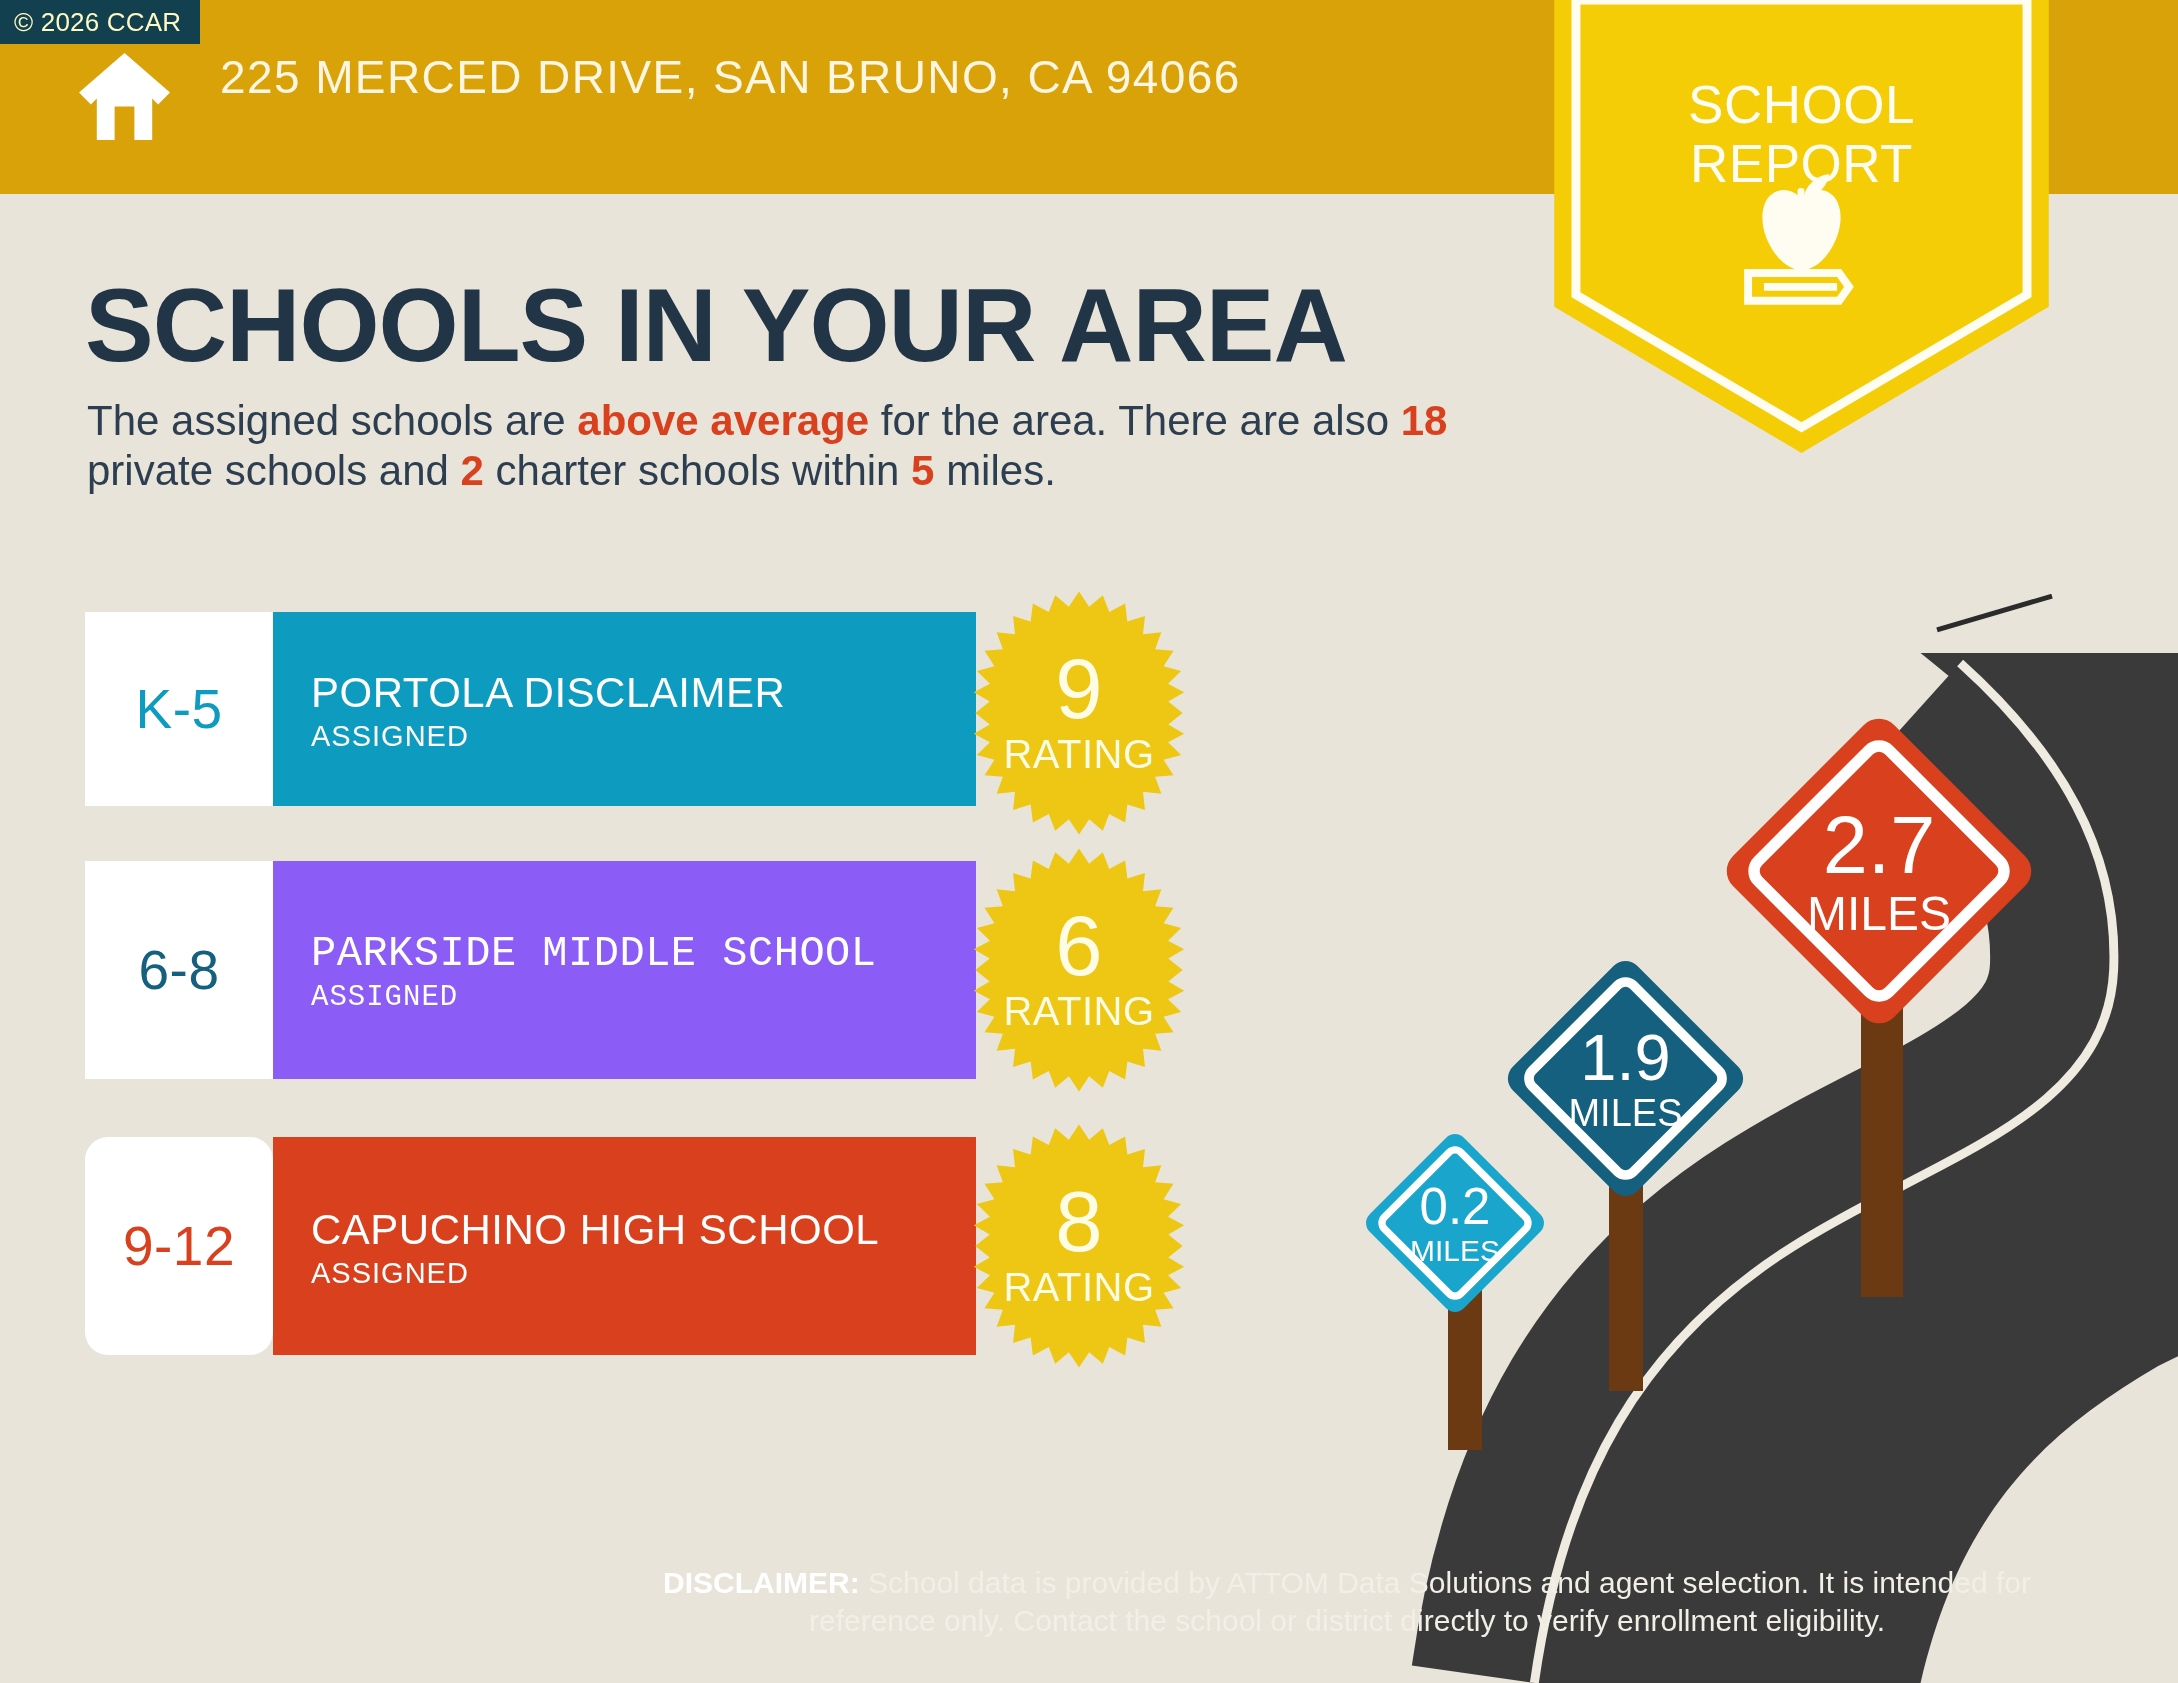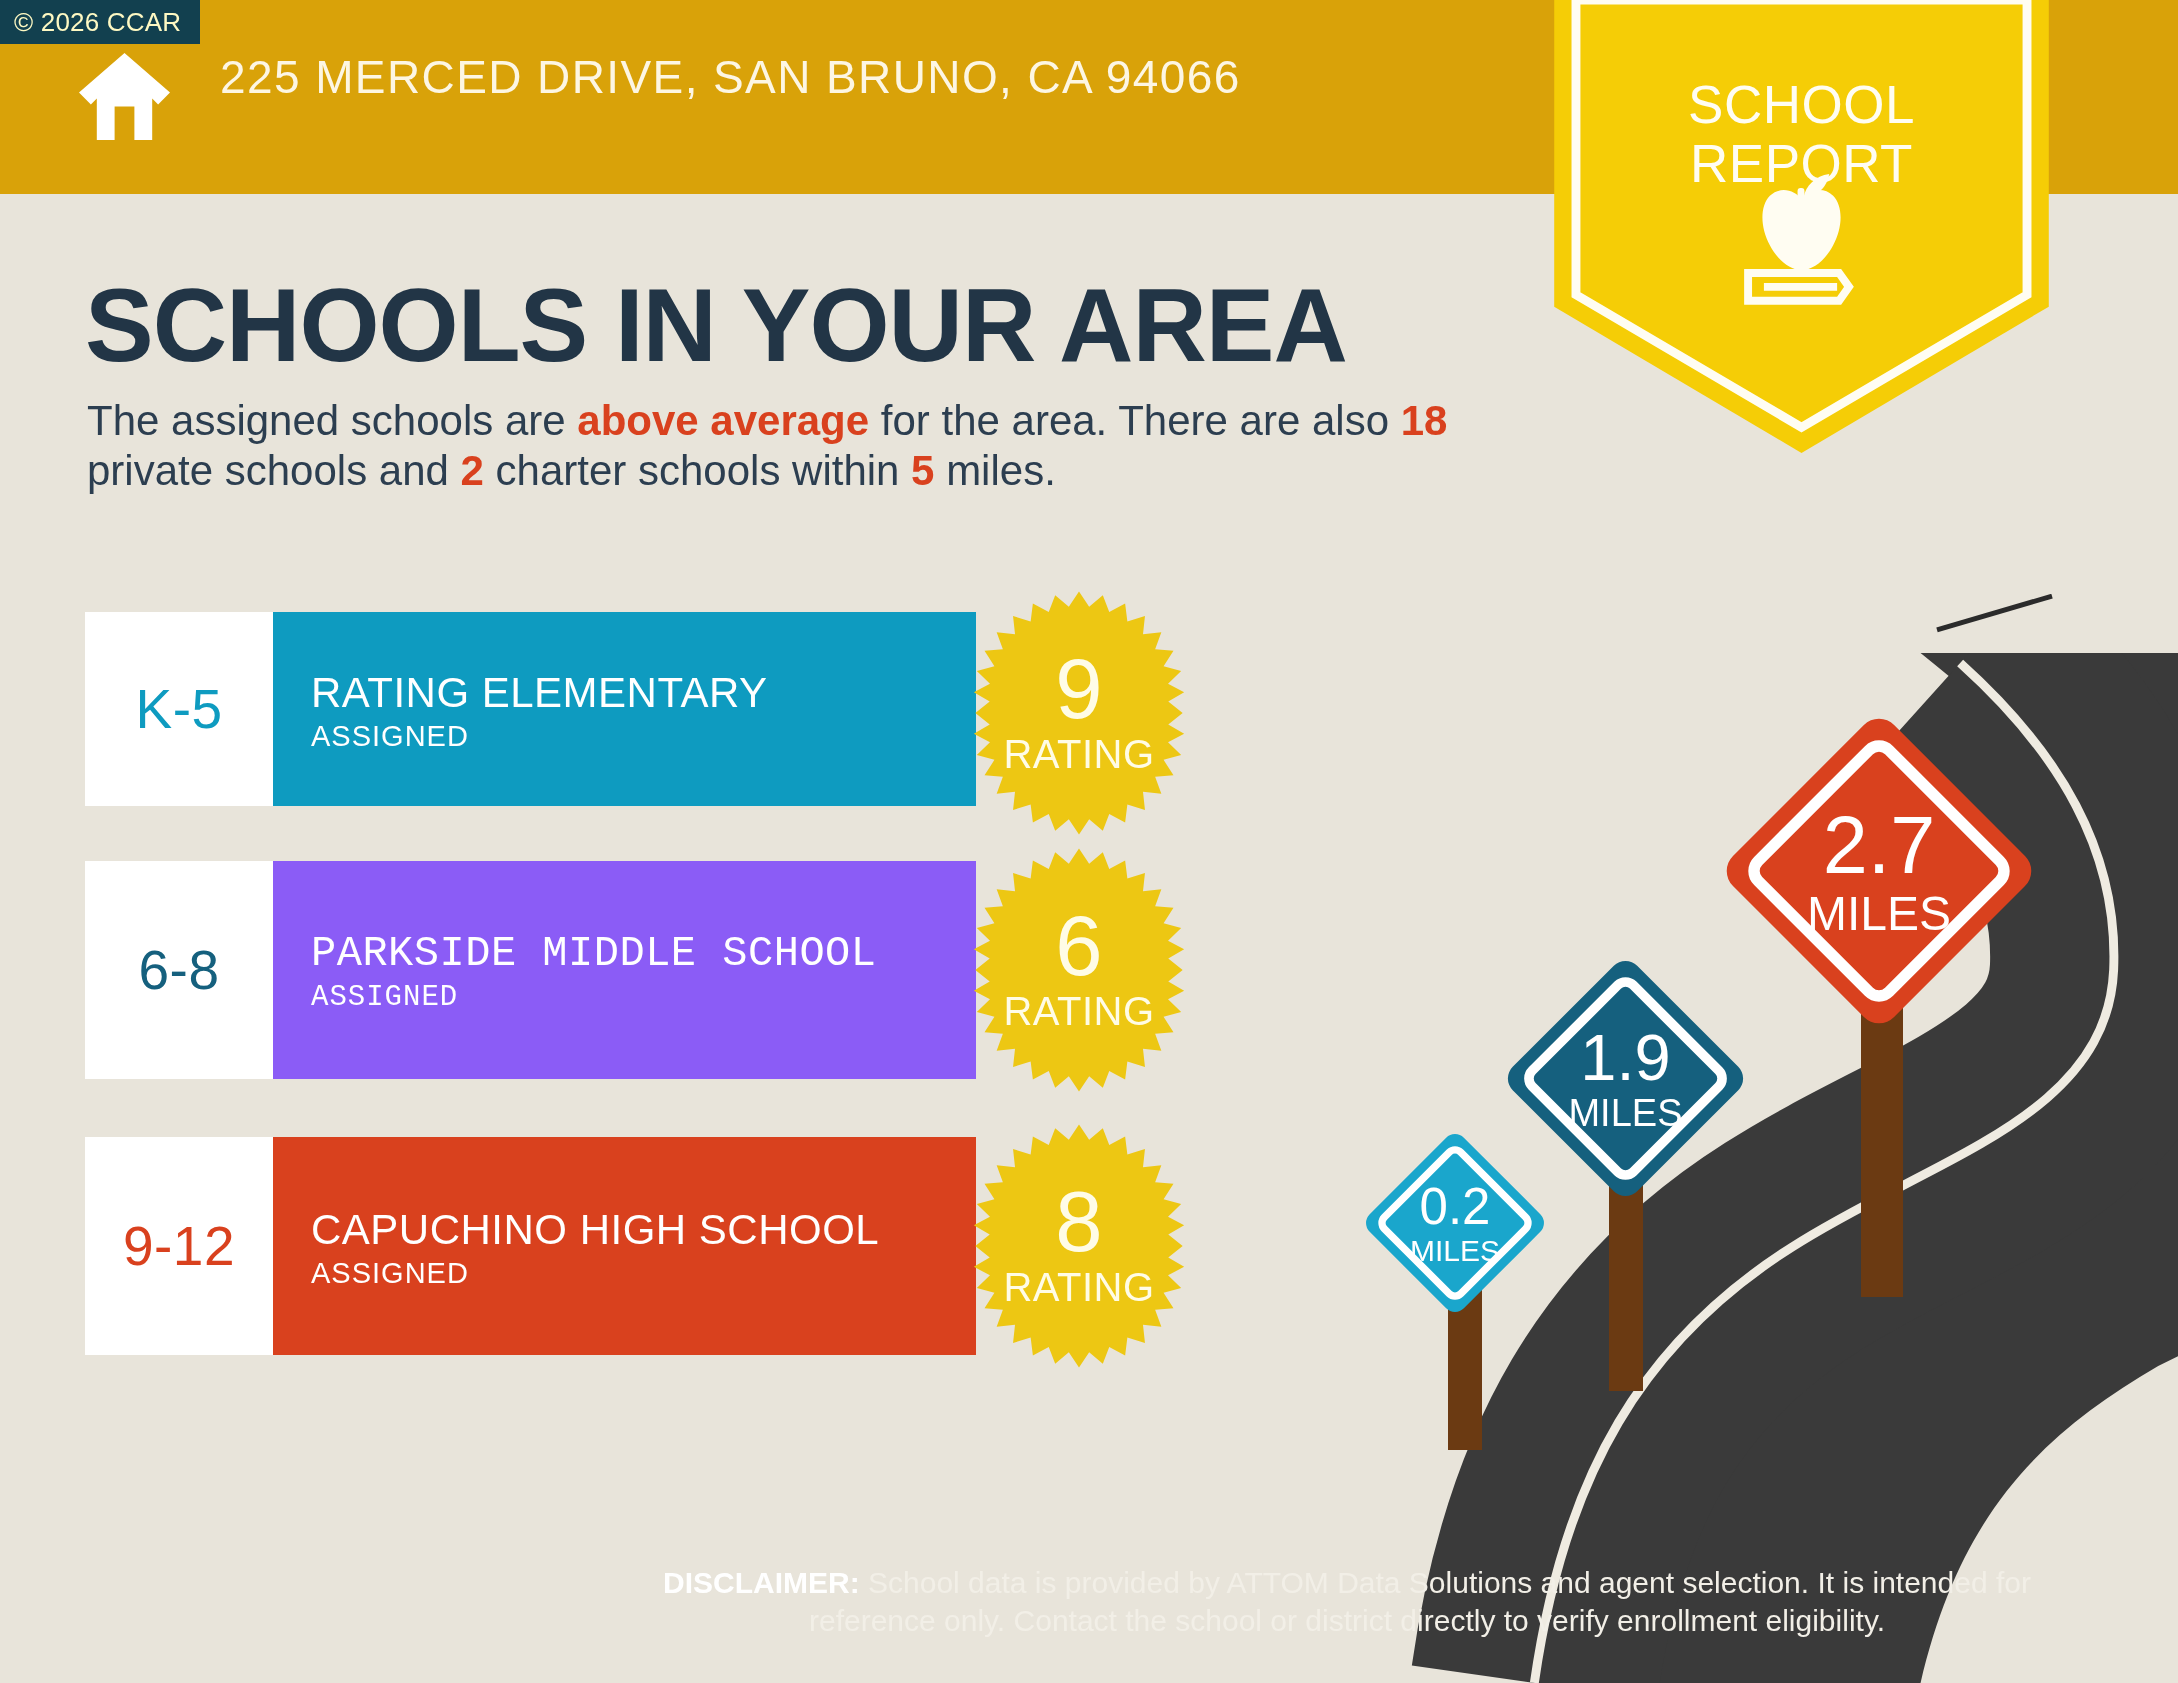--- a/index.html
+++ b/index.html
@@ -252,21 +252,21 @@
 
 <div class="summary">
   <span>The assigned schools are </span><b>above average</b><span> for the area. There are also </span><b>18</b><span> private schools and </span><b>2</b><span> charter schools within </span><b>5</b><span> miles.</span>
 </div>
 
 <div class="school-row" style="top:612px; height:194px;">
   <div class="grade-box" style="color:#0E9BC0;">
     <span>K-5</span>
   </div>
   <div class="school-box" style="background:#0E9BC0;">
-    <div class="school-name">RATING ELEMENTARY</div>
+    <div class="school-name">PORTOLA DISCLAIMER</div>
     <div class="school-status">ASSIGNED</div>
   </div>
 </div>
 <div class="rating-badge" style="left:955px; top:589px;">
   <svg width="248" height="248" viewBox="0 0 100 100">
     <polygon fill="#EDC713" points="50,1 54.1,7.2 59.6,2.5 62.2,9.3 68.6,5.8 69.5,13.1 76.6,10.9 75.8,18.2 83.2,17.4 80.7,24.3 88.1,24.9 84.1,31.1 91.2,33.1 85.9,38.2 92.4,41.6 86,45.4 91.8,50 86,54.6 92.4,58.4 85.9,61.8 91.2,66.9 84.1,68.9 88.1,75.1 80.7,75.7 83.2,82.6 75.8,81.8 76.6,89.1 69.5,86.9 68.6,94.2 62.2,90.7 59.6,97.5 54.1,92.8 50,99 45.9,92.8 40.4,97.5 37.8,90.7 31.4,94.2 30.5,86.9 23.4,89.1 24.2,81.8 16.8,82.6 19.3,75.7 11.9,75.1 15.9,68.9 8.8,66.9 14.1,61.8 7.6,58.4 14,54.6 8.2,50 14,45.4 7.6,41.6 14.1,38.2 8.8,33.1 15.9,31.1 11.9,24.9 19.3,24.3 16.8,17.4 24.2,18.2 23.4,10.9 30.5,13.1 31.4,5.8 37.8,9.3 40.4,2.5 45.9,7.2"></polygon>
   </svg>
   <div class="rating-inner">
     <div class="rating-value">9</div>
     <div class="rating-label">RATING</div>
@@ -286,21 +286,21 @@
   <svg width="248" height="248" viewBox="0 0 100 100">
     <polygon fill="#EDC713" points="50,1 54.1,7.2 59.6,2.5 62.2,9.3 68.6,5.8 69.5,13.1 76.6,10.9 75.8,18.2 83.2,17.4 80.7,24.3 88.1,24.9 84.1,31.1 91.2,33.1 85.9,38.2 92.4,41.6 86,45.4 91.8,50 86,54.6 92.4,58.4 85.9,61.8 91.2,66.9 84.1,68.9 88.1,75.1 80.7,75.7 83.2,82.6 75.8,81.8 76.6,89.1 69.5,86.9 68.6,94.2 62.2,90.7 59.6,97.5 54.1,92.8 50,99 45.9,92.8 40.4,97.5 37.8,90.7 31.4,94.2 30.5,86.9 23.4,89.1 24.2,81.8 16.8,82.6 19.3,75.7 11.9,75.1 15.9,68.9 8.8,66.9 14.1,61.8 7.6,58.4 14,54.6 8.2,50 14,45.4 7.6,41.6 14.1,38.2 8.8,33.1 15.9,31.1 11.9,24.9 19.3,24.3 16.8,17.4 24.2,18.2 23.4,10.9 30.5,13.1 31.4,5.8 37.8,9.3 40.4,2.5 45.9,7.2"></polygon>
   </svg>
   <div class="rating-inner">
     <div class="rating-value">6</div>
     <div class="rating-label">RATING</div>
   </div>
 </div>
 
 <div class="school-row" style="top:1137px; height:218px;">
-  <div class="grade-box" style="color:#D9411E;">
+  <div class="grade-box" style="color:#D9411E;border-radius:23px;">
     <span>9-12</span>
   </div>
   <div class="school-box" style="background:#D9411E;">
     <div class="school-name">CAPUCHINO HIGH SCHOOL</div>
     <div class="school-status">ASSIGNED</div>
   </div>
 </div>
 <div class="rating-badge" style="left:955px; top:1122px;">
   <svg width="248" height="248" viewBox="0 0 100 100">
     <polygon fill="#EDC713" points="50,1 54.1,7.2 59.6,2.5 62.2,9.3 68.6,5.8 69.5,13.1 76.6,10.9 75.8,18.2 83.2,17.4 80.7,24.3 88.1,24.9 84.1,31.1 91.2,33.1 85.9,38.2 92.4,41.6 86,45.4 91.8,50 86,54.6 92.4,58.4 85.9,61.8 91.2,66.9 84.1,68.9 88.1,75.1 80.7,75.7 83.2,82.6 75.8,81.8 76.6,89.1 69.5,86.9 68.6,94.2 62.2,90.7 59.6,97.5 54.1,92.8 50,99 45.9,92.8 40.4,97.5 37.8,90.7 31.4,94.2 30.5,86.9 23.4,89.1 24.2,81.8 16.8,82.6 19.3,75.7 11.9,75.1 15.9,68.9 8.8,66.9 14.1,61.8 7.6,58.4 14,54.6 8.2,50 14,45.4 7.6,41.6 14.1,38.2 8.8,33.1 15.9,31.1 11.9,24.9 19.3,24.3 16.8,17.4 24.2,18.2 23.4,10.9 30.5,13.1 31.4,5.8 37.8,9.3 40.4,2.5 45.9,7.2"></polygon>

